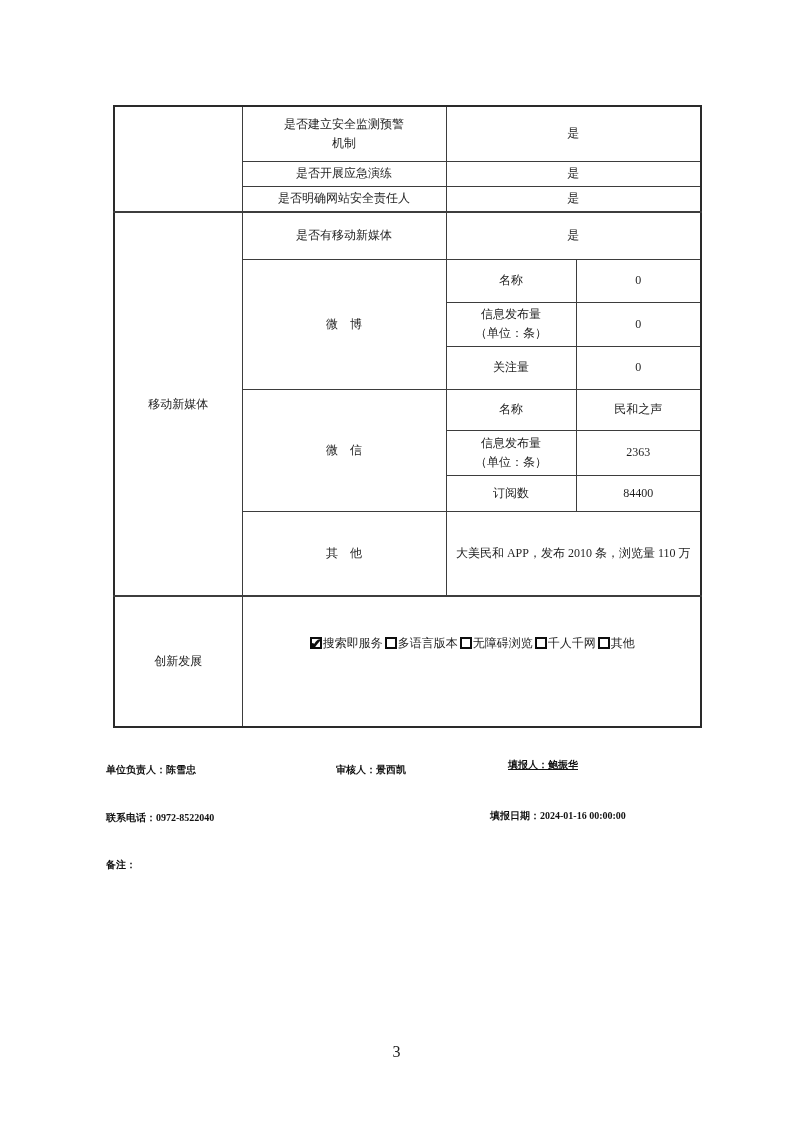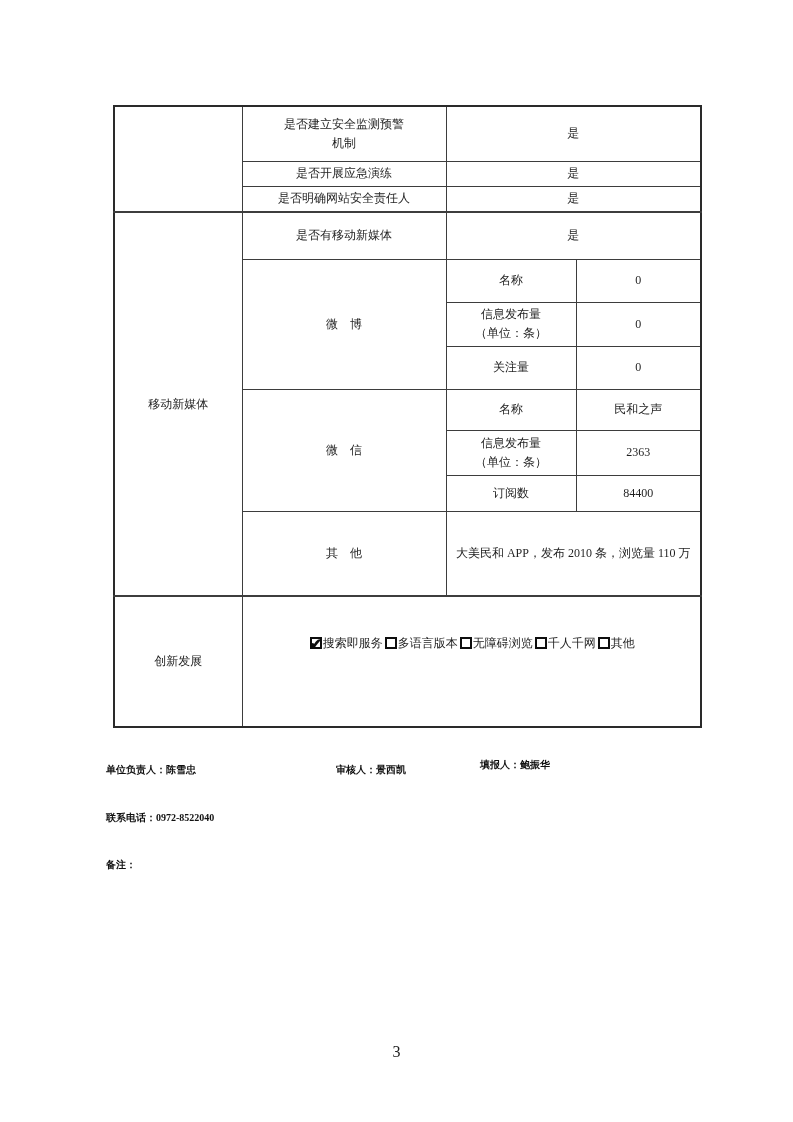--- a/index.html
+++ b/index.html
@@ -66,21 +66,21 @@
   
   .sig {
     position: absolute;
     font-weight: bold;
     font-size: 10px;
     color: #111;
     white-space: nowrap;
   }
   .sig-unit   { left: 106px; top: 763px; }
   .sig-audit  { left: 336px; top: 763px; font-family: Liberation Mono, monospace; }
-  .sig-filler { left: 480px; top: 758px; }
+  .sig-filler { left: 508px; top: 758px; text-decoration: underline; }
   .sig-phone  { left: 106px; top: 811px; }
   .sig-date   { left: 490px; top: 809px; }
   .sig-remark { left: 106px; top: 858px; }
 
   .page-number {
     position: absolute;
     left: 0; top: 1043px;
     width: 100%;
     text-align: center;
     font-size: 16px;
@@ -163,16 +163,17 @@
           <span class="opt"><span class="cb checked"></span><span>搜索即服务</span></span><span class="opt"><span class="cb"></span><span>多语言版本</span></span><span class="opt"><span class="cb"></span><span>无障碍浏览</span></span><span class="opt"><span class="cb"></span><span>千人千网</span></span><span class="opt"><span class="cb"></span><span>其他</span></span>
         </td>
       </tr>
     </tbody>
   </table>
 
   <div class="sig sig-unit">单位负责人：陈雪忠</div>
   <div class="sig sig-audit">审核人：景西凯</div>
   <div class="sig sig-filler">填报人：鲍振华</div>
   <div class="sig sig-phone">联系电话：0972-8522040</div>
+  <div class="sig sig-date">填报日期：2024-01-16 00:00:00</div>
   <div class="sig sig-remark">备注：</div>
 
   <div class="page-number">3</div>
 </div>
 
 </body></html>

